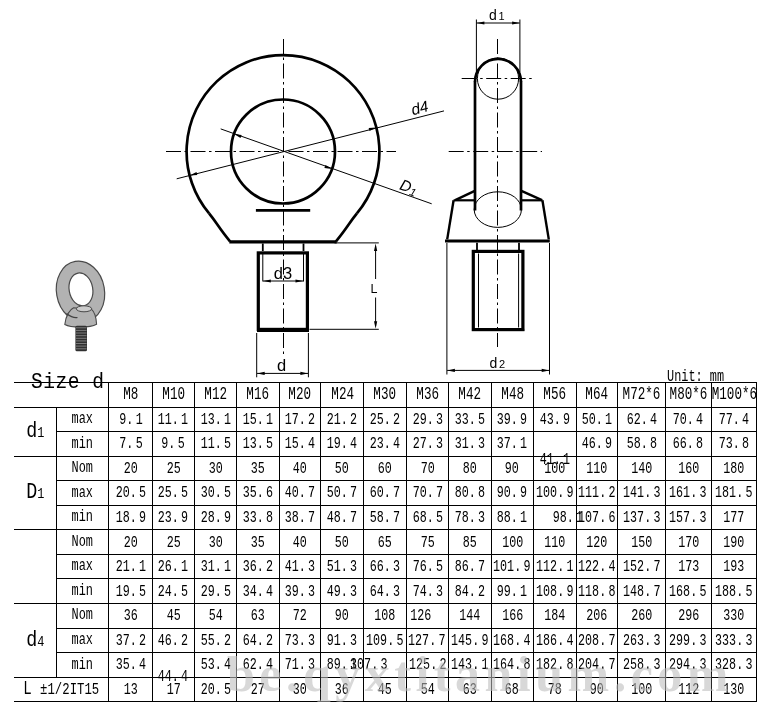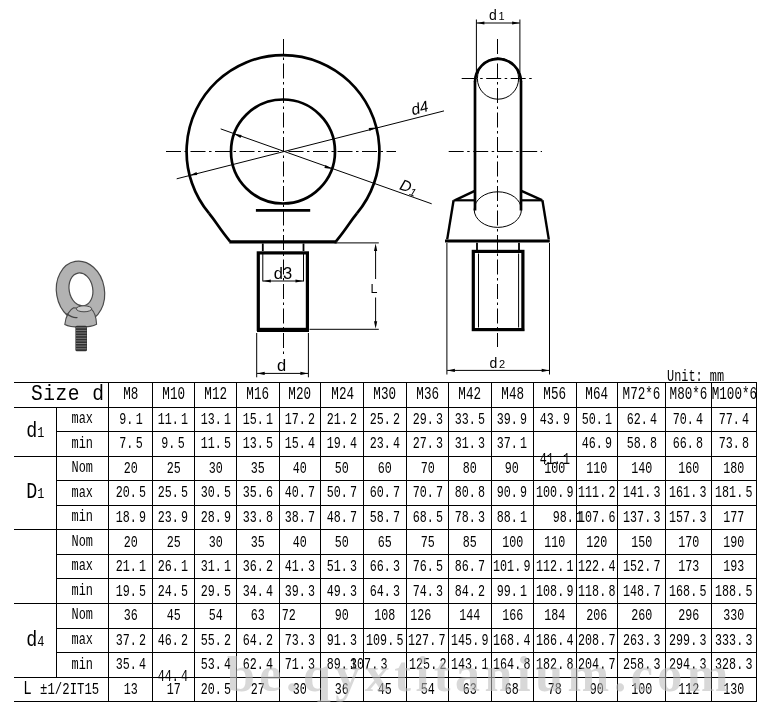--- a/index.html
+++ b/index.html
@@ -191,21 +191,21 @@
 <div class="vl" style="left:405.7px;top:382.0px;width:1px;height:319.6px"></div>
 <div class="vl" style="left:448.2px;top:382.0px;width:1px;height:319.6px"></div>
 <div class="vl" style="left:490.8px;top:382.0px;width:1px;height:319.6px"></div>
 <div class="vl" style="left:532.8px;top:382.0px;width:1px;height:319.6px"></div>
 <div class="vl" style="left:575.5px;top:382.0px;width:1px;height:319.6px"></div>
 <div class="vl" style="left:617.0px;top:382.0px;width:1px;height:319.6px"></div>
 <div class="vl" style="left:665.0px;top:382.0px;width:1px;height:319.6px"></div>
 <div class="vl" style="left:710.6px;top:382.0px;width:1px;height:319.6px"></div>
 <div class="vl" style="left:756.4px;top:382.0px;width:1px;height:319.6px"></div>
 
-<div class="c" style="left:14.0px;top:382.0px;width:94.8px;height:25.0px">
+<div class="c" style="left:14.0px;top:370px;width:94.8px;height:25.0px">
       <span class="tsz" style="margin-left:13px">Size d</span>
     </div>
 <div class="c" style="left:108.8px;top:382.0px;width:43.5px;height:25.0px">
       <span class="th">M8</span>
     </div>
 <div class="c" style="left:152.3px;top:382.0px;width:42.1px;height:25.0px">
       <span class="th">M10</span>
     </div>
 <div class="c" style="left:194.4px;top:382.0px;width:42.5px;height:25.0px">
       <span class="th">M12</span>
@@ -649,21 +649,21 @@
     </div>
 <div class="c" style="left:152.3px;top:603.4px;width:42.1px;height:24.6px">
       <span class="td">45</span>
     </div>
 <div class="c" style="left:194.4px;top:603.4px;width:42.5px;height:24.6px">
       <span class="td">54</span>
     </div>
 <div class="c" style="left:236.9px;top:603.4px;width:42.2px;height:24.6px">
       <span class="td">63</span>
     </div>
-<div class="c" style="left:263px;top:603.4px;width:51px;height:24.6px">
+<div class="c" style="left:274px;top:603.4px;width:51px;height:24.6px">
       <span class="td">72</span>
     </div>
 <div class="c" style="left:320.9px;top:603.4px;width:42.7px;height:24.6px">
       <span class="td">90</span>
     </div>
 <div class="c" style="left:363.6px;top:603.4px;width:42.6px;height:24.6px">
       <span class="td">108</span>
     </div>
 <div class="c" style="left:411px;top:603.4px;width:20px;height:24.6px">
       <span class="td">126</span>

